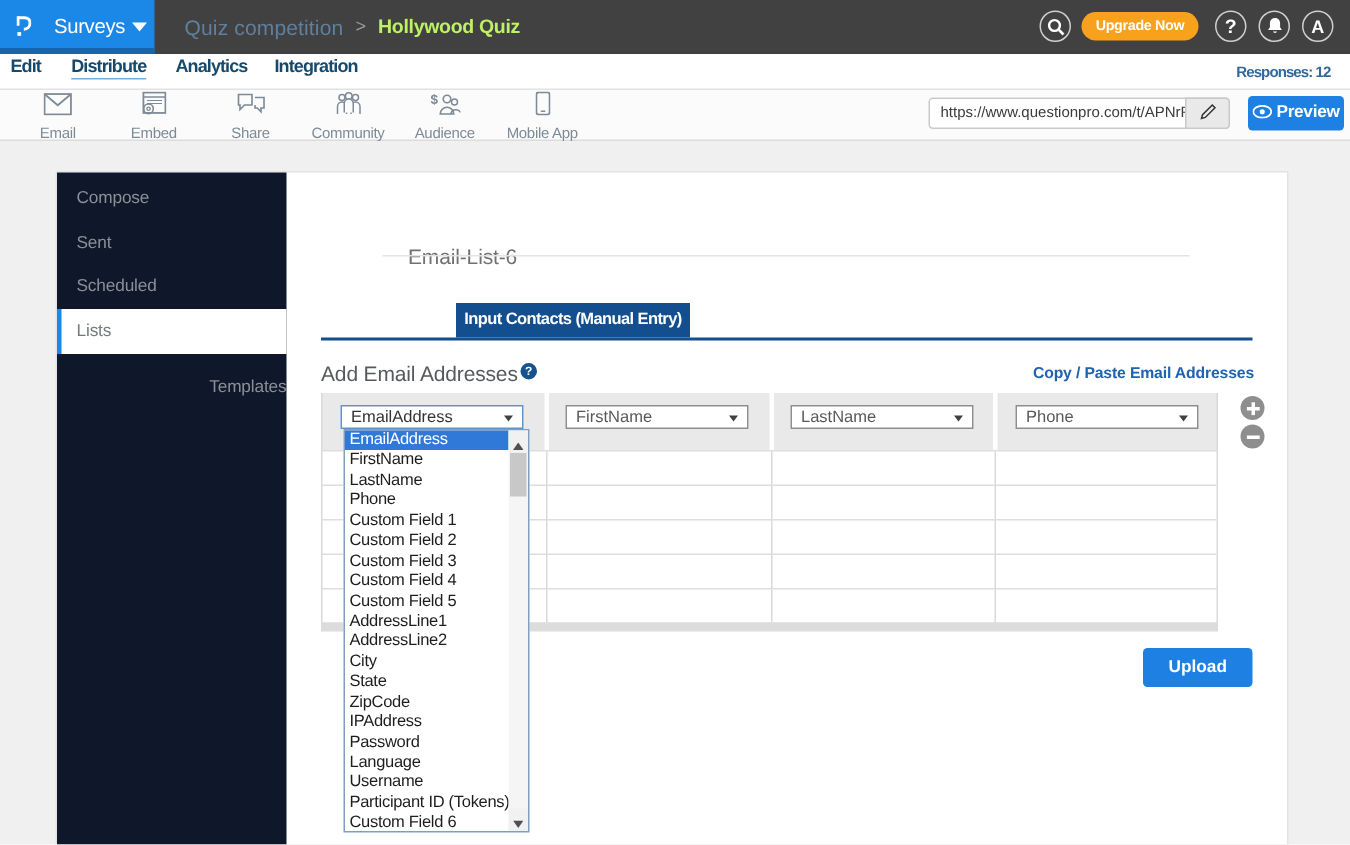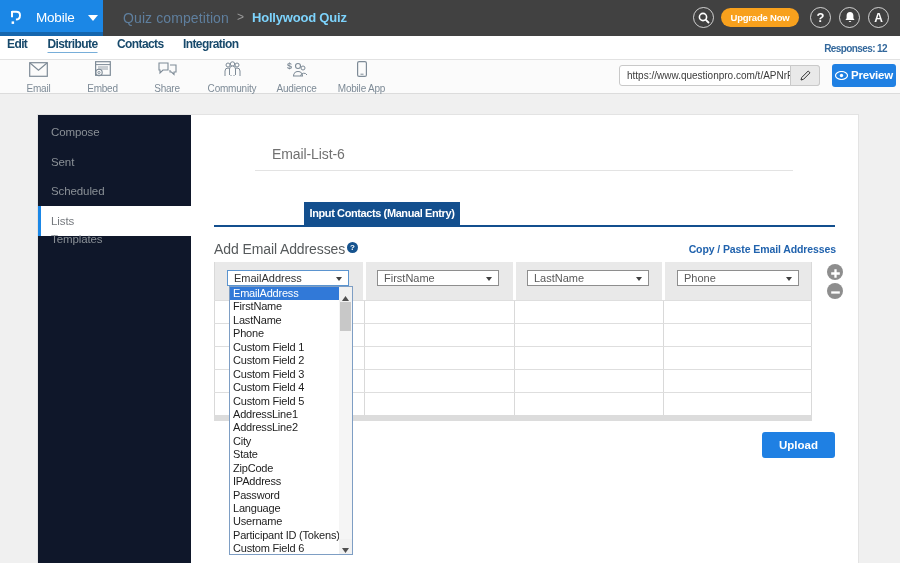--- a/index.html
+++ b/index.html
@@ -7,21 +7,21 @@
 body { font-family:"Liberation Sans", sans-serif; background:#f0f0f0; position:relative; }
 
 
 #topbar { position:absolute; left:0; top:0; width:900px; height:36px; background:#414141; }
 #bluebox { position:absolute; left:0; top:0; width:103px; height:36px; background:#1b87e6; border-bottom:4px solid #1566ae; }
 #plogo { position:absolute; left:11px; top:10px; }
 #surveys { position:absolute; left:36px; top:10px; color:#fff; font-size:13.5px; letter-spacing:-0.2px; }
 #caret { position:absolute; left:88px; top:15px; width:0; height:0; border-left:5px solid transparent; border-right:5px solid transparent; border-top:6px solid #fff; }
 #crumb1 { position:absolute; left:123px; top:10px; color:#5f7f9e; font-size:14px; letter-spacing:0.1px; }
 #crumbsep { position:absolute; left:237px; top:10px; color:#9a9a9a; font-size:12px; }
-#crumb2 { position:absolute; left:252px; top:10px; color:#7dd3fc; font-size:13px; font-weight:600; letter-spacing:-0.2px; }
+#crumb2 { position:absolute; left:252px; top:10px; color:#bef264; font-size:13px; font-weight:600; letter-spacing:-0.2px; }
 .circ { position:absolute; top:7px; width:21px; height:21px; border:1px solid rgba(255,255,255,0.75); border-radius:50%; color:#fff; text-align:center; }
 #upgrade { position:absolute; left:721px; top:8px; width:78px; height:19px; background:#f8a11d; border-radius:10px; color:#fff; font-size:9.5px; font-weight:700; text-align:center; line-height:19px; letter-spacing:-0.2px; }
 
 
 #navrow { position:absolute; left:0; top:36px; width:900px; height:24px; background:#fff; border-bottom:1px solid #e2e2e2; }
 .navlink { position:absolute; top:1px; font-size:12px; font-weight:600; color:#17496b; letter-spacing:-0.6px; }
 #responses { position:absolute; right:13px; top:7px; font-size:10px; font-weight:600; color:#33689c; letter-spacing:-0.6px;margin-left:23px; }
 
 
 #toolbar { position:absolute; left:0; top:60px; width:900px; height:34px; background:#fbfbfb; border-bottom:1px solid #dcdcdc; }
@@ -31,21 +31,21 @@
 #pencilbox { position:absolute; left:790px; top:5px; width:30px; height:21px; background:#e9e9e9; border:1px solid #c9c9c9; border-radius:0 3px 3px 0; text-align:center; line-height:19px; }
 #previewbtn { position:absolute; left:832px; top:4px; width:64px; height:23px; background:#1f80e3; border-radius:3px; color:#fff; font-size:11.5px; font-weight:600; text-align:center; line-height:23px; letter-spacing:-0.2px; }
 
 
 #card { position:absolute; left:38px; top:115px; width:820px; height:448px; background:#fff; box-shadow:0 0 0 1px rgba(0,0,0,0.05); }
 #sidebar { position:absolute; left:0; top:0; width:153px; height:448px; background:#0f172a; }
 .sideitem { position:absolute; left:0; width:153px; height:30px; line-height:30px; padding-left:13px; font-size:11.5px; color:#8a9096; letter-spacing:-0.1px; }
 .sideitem.active { background:#fff; border-left:3px solid #1b87e6; padding-left:10px; color:#75797e; }
 
 #content { position:absolute; left:153px; top:0; width:667px; height:448px; }
-#title { position:absolute; left:81px; top:31px; font-size:14px; color:#717171; letter-spacing:-0.1px; }
+#title { position:absolute; left:81px; top:48px; font-size:14px; color:#717171; letter-spacing:-0.1px; }
 #titleline { position:absolute; left:64px; top:55px; width:538px; height:1px; background:#e3e3e3; }
 #tabs { position:absolute; left:23px; top:87px; width:621px; height:25px; border-bottom:2px solid #134f8e; }
 #tab1 { position:absolute; left:0; top:0; width:90px; height:23px; line-height:23px; text-align:center; color:#21619f; font-size:11px; font-weight:600; letter-spacing:-0.2px; white-space:nowrap; }
 #tab2 { position:absolute; left:90px; top:0; width:156px; height:23px; line-height:23px; text-align:center; background:#134f8e; color:#fff; font-size:11px; font-weight:700; letter-spacing:-0.4px; white-space:nowrap; }
 #addhdr { position:absolute; left:23px; top:126px; font-size:14px; color:#565a5c; letter-spacing:-0.1px; }
 #helpq { position:absolute; left:156px; top:127px; width:11px; height:11px; border-radius:50%; background:#16538e; color:#fff; font-size:8px; font-weight:700; text-align:center; line-height:11px; }
 #copypaste { position:absolute; right:22px; top:128px; font-size:10.5px; font-weight:600; color:#2163ae; letter-spacing:-0.1px; }
 
 
 #tbl { position:absolute; left:23px; top:147px; width:598px; height:153px; }
@@ -70,21 +70,21 @@
 </head>
 <body>
 
 <div id="topbar">
   <div id="bluebox">
     <svg id="plogo" width="10" height="15" viewBox="0 0 10 15">
       <path d="M1,1.8 H5.2 C8,1.8 9,3.3 9,5.2 C9,7.6 7.6,9.5 4.9,9.5" fill="none" stroke="#fff" stroke-width="1.9"></path>
       <path d="M1,0.9 V7.2" fill="none" stroke="#fff" stroke-width="2"></path>
       <rect x="0.6" y="11.4" width="2.5" height="2.5" fill="#fff"></rect>
     </svg>
-    <div id="surveys">Mobile</div>
+    <div id="surveys">Surveys</div>
     <div id="caret"></div>
   </div>
   <div id="crumb1">Quiz competition</div>
   <div id="crumbsep">&gt;</div>
   <div id="crumb2">Hollywood Quiz</div>
   <div class="circ" style="left:693px;">
     <svg width="12" height="12" viewBox="0 0 12 12" style="margin-top:4px;">
       <circle cx="5" cy="5" r="3.6" fill="none" stroke="#fff" stroke-width="1.6"></circle>
       <line x1="7.6" y1="7.6" x2="11" y2="11" stroke="#fff" stroke-width="1.8"></line>
     </svg>
@@ -96,21 +96,21 @@
       <path d="M6,1 C3.8,1 2.6,2.6 2.6,4.6 L2.6,7.2 L1.4,9 L10.6,9 L9.4,7.2 L9.4,4.6 C9.4,2.6 8.2,1 6,1 Z" fill="#fff"></path>
       <path d="M4.6,10 a1.5,1.5 0 0 0 2.8,0 Z" fill="#fff"></path>
     </svg>
   </div>
   <div class="circ" style="left:868px; font-size:12px; font-weight:700; line-height:20px;">A</div>
 </div>
 
 <div id="navrow">
   <div class="navlink" style="left:7px;">Edit</div>
   <div class="navlink" style="left:47.5px; text-decoration:underline; text-decoration-color:#77aed9; text-underline-offset:4px;">Distribute</div>
-  <div class="navlink" style="left:117px;">Contacts</div>
+  <div class="navlink" style="left:117px;">Analytics</div>
   <div class="navlink" style="left:183px;">Integration</div>
   <div id="responses">Responses: 12</div>
 </div>
 
 <div id="toolbar">
   <div class="tool" style="left:20px; width:37px;">
     <svg width="19" height="15" viewBox="0 0 19 15" style="margin-top:2px;">
       <rect x="0.7" y="0.7" width="17.6" height="13.6" fill="none" stroke="#7e8b97" stroke-width="1.2"></rect>
       <path d="M1,1 L9.5,8.2 L18,1" fill="none" stroke="#7e8b97" stroke-width="1.2"></path>
     </svg>
@@ -175,21 +175,21 @@
     </svg><span>Preview</span>
   </div>
 </div>
 
 <div id="card">
   <div id="sidebar">
     <div class="sideitem" style="top:2px;">Compose</div>
     <div class="sideitem" style="top:31.6px;">Sent</div>
     <div class="sideitem" style="top:61.2px;">Scheduled</div>
     <div class="sideitem active" style="top:90.8px;">Lists</div>
-    <div class="sideitem" style="top:109px;">Templates</div>
+    <div class="sideitem" style="top:128px;text-align:right;">Templates</div>
   </div>
   <div id="content">
     <div id="title">Email-List-6</div>
     <div id="titleline"></div>
     <div id="tabs">
       <div id="tab2">Input Contacts (Manual Entry)</div>
     </div>
     <div id="addhdr">Add Email Addresses</div>
     <div id="helpq">?</div>
     <div id="copypaste">Copy / Paste Email Addresses</div>

